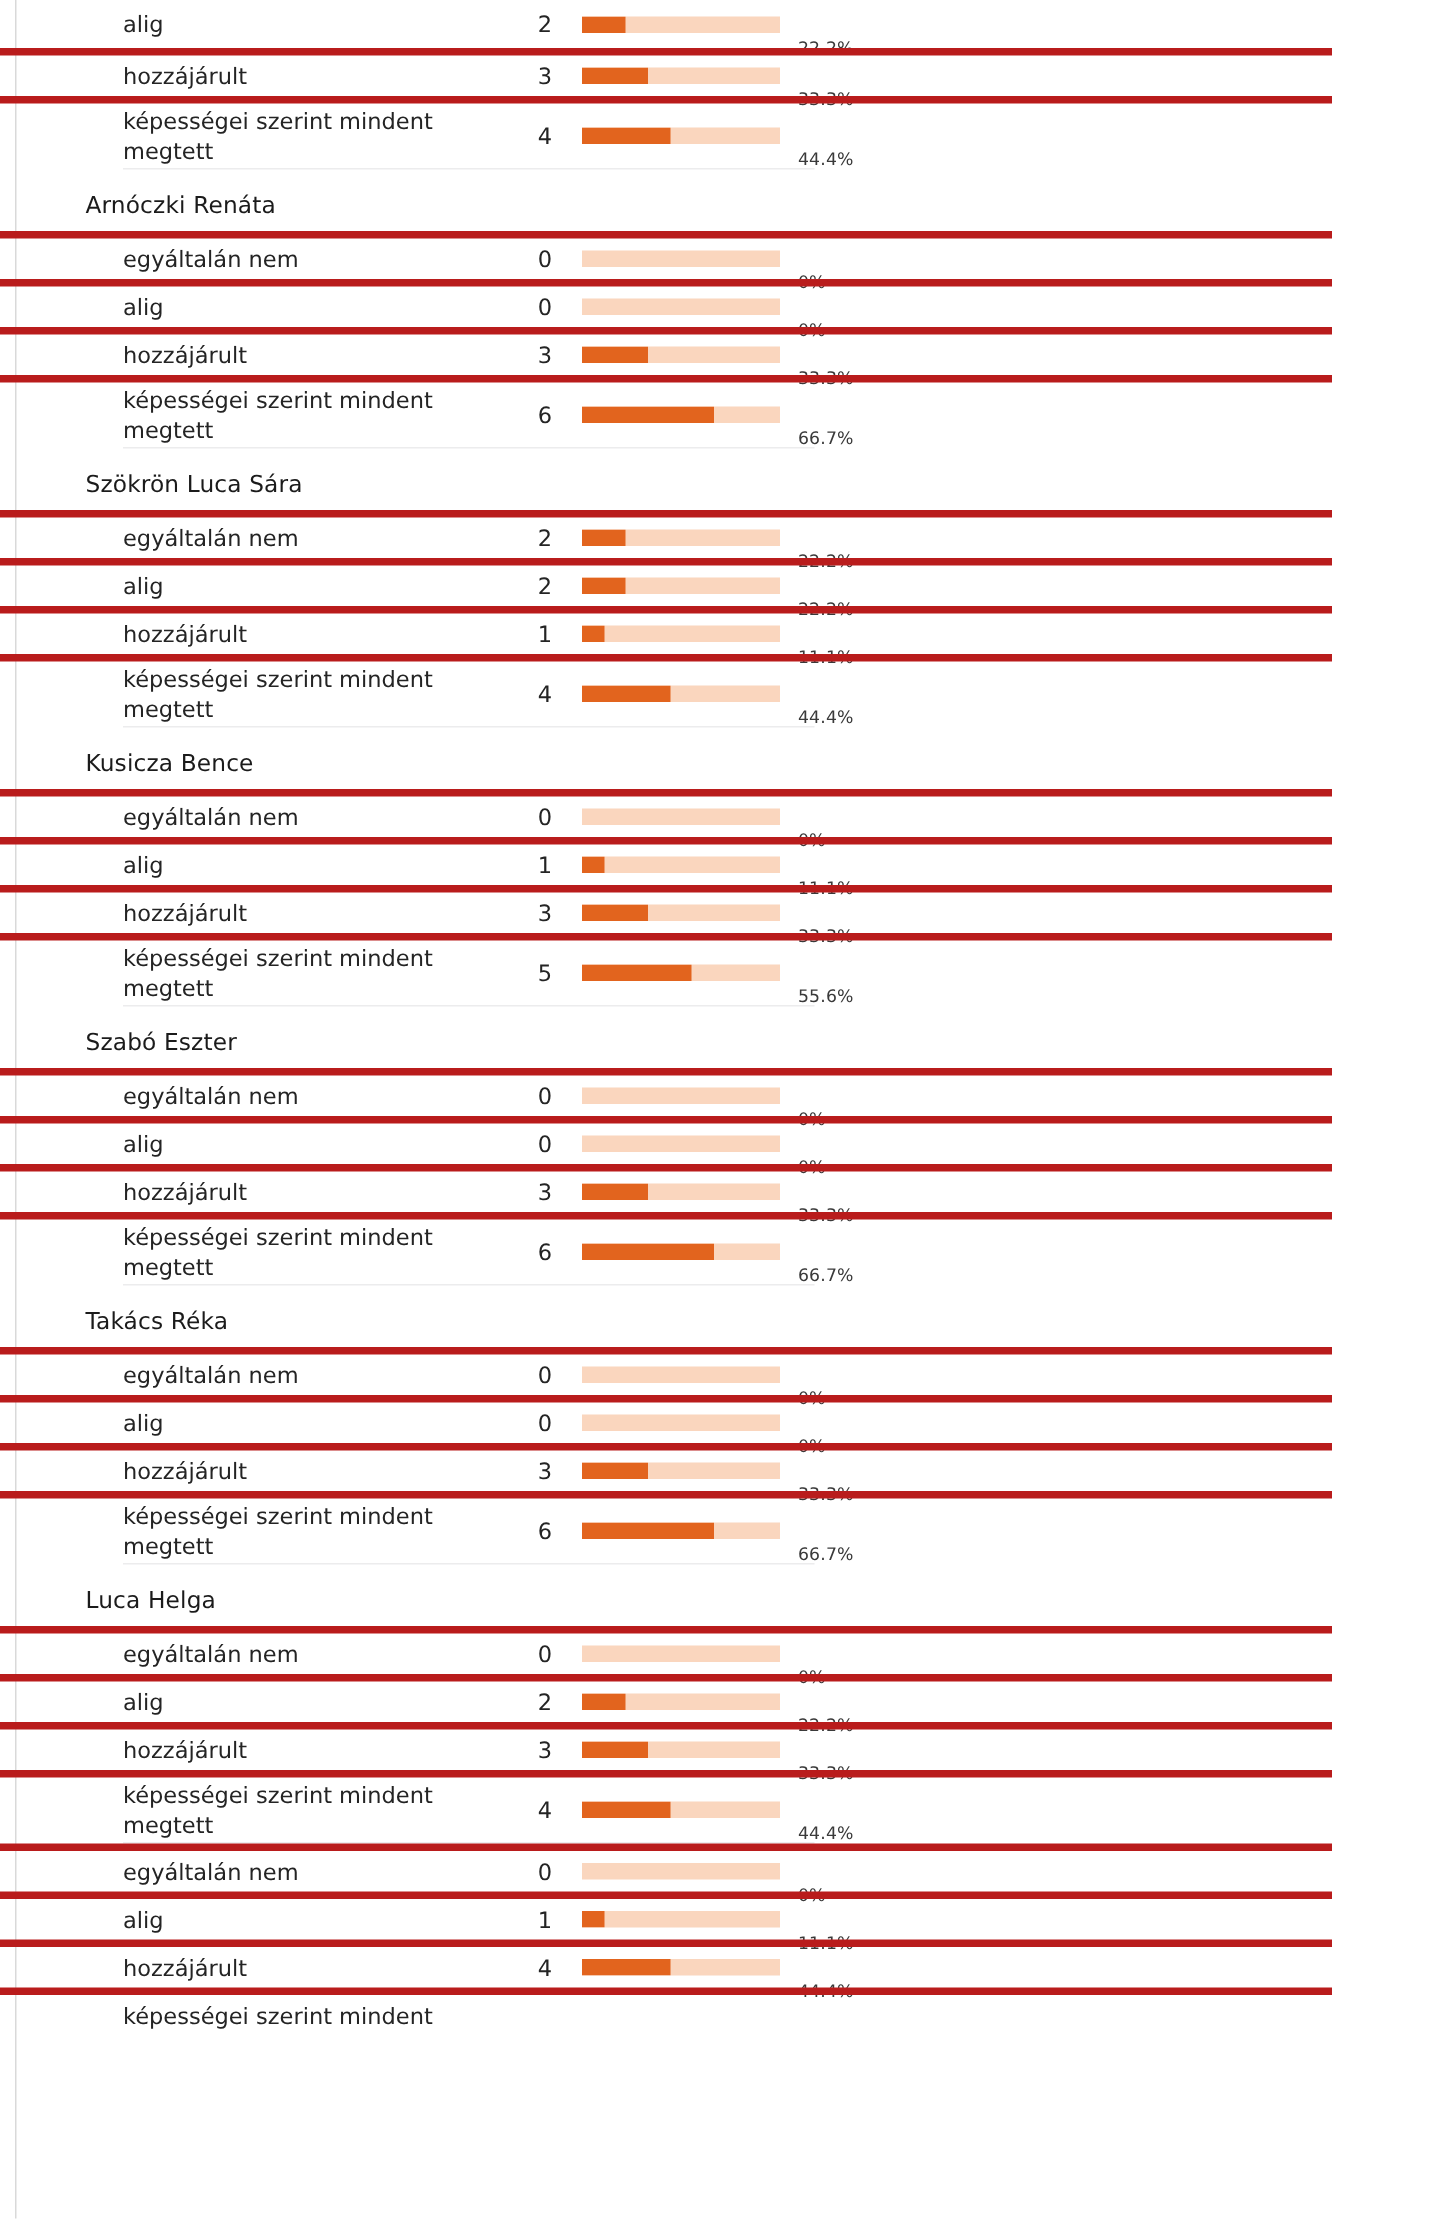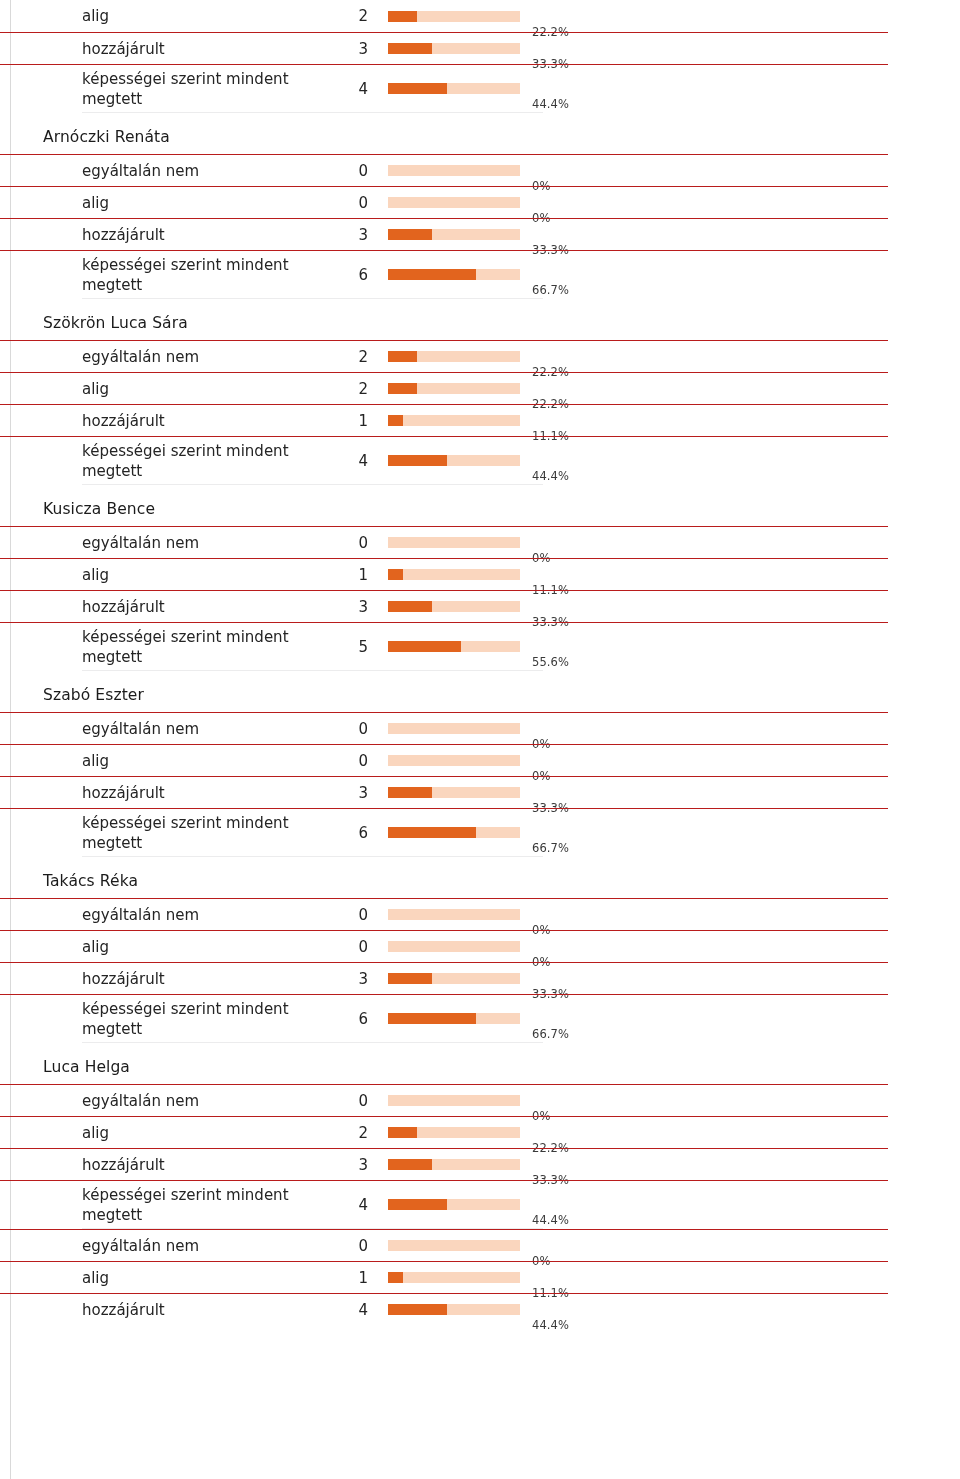--- a/index.html
+++ b/index.html
@@ -36,41 +36,41 @@
 
   
   .person {
     margin: 0;
     padding: 0;
   }
   .person-name {
     font-size: 15.5px;
     line-height: 20px;
     color: #1b1b1b;
-    padding-left: 43px;
+    padding-left: 57px;
     padding-top: 14px;
     padding-bottom: 7px;
     letter-spacing: .1px;
     white-space: nowrap;
   }
 
   .rows {
     margin: 0;
     padding: 0;
   }
 
   
   .row {
     position: relative;
     display: flex;
     align-items: center;
     min-height: 32px;
     padding-left: 82px;
     padding-right: 345px;
-    border-top: 1px solid #b91c1c;
+    border-top: 5px solid #b91c1c;
     box-sizing: border-box;
   }
   .row.first-row {
     border-top: 0;
   }
   .row.tall {
     min-height: 48px;
   }
   
   .block-end {
@@ -406,15 +406,18 @@
           <div class="row-pct">11.1%</div>
         </div>
         <div class="row">
           <div class="row-label">hozzájárult</div>
           <div class="row-count">4</div>
           <div class="bar-track">
             <div class="bar-fill" style="width: 44.4%;"></div>
           </div>
           <div class="row-pct">44.4%</div>
         </div>
+        <div class="row">
+          <div class="row-label">képességei szerint mindent</div>
+        </div>
       </div>
     </div>
   </div>
 
 </body></html>

